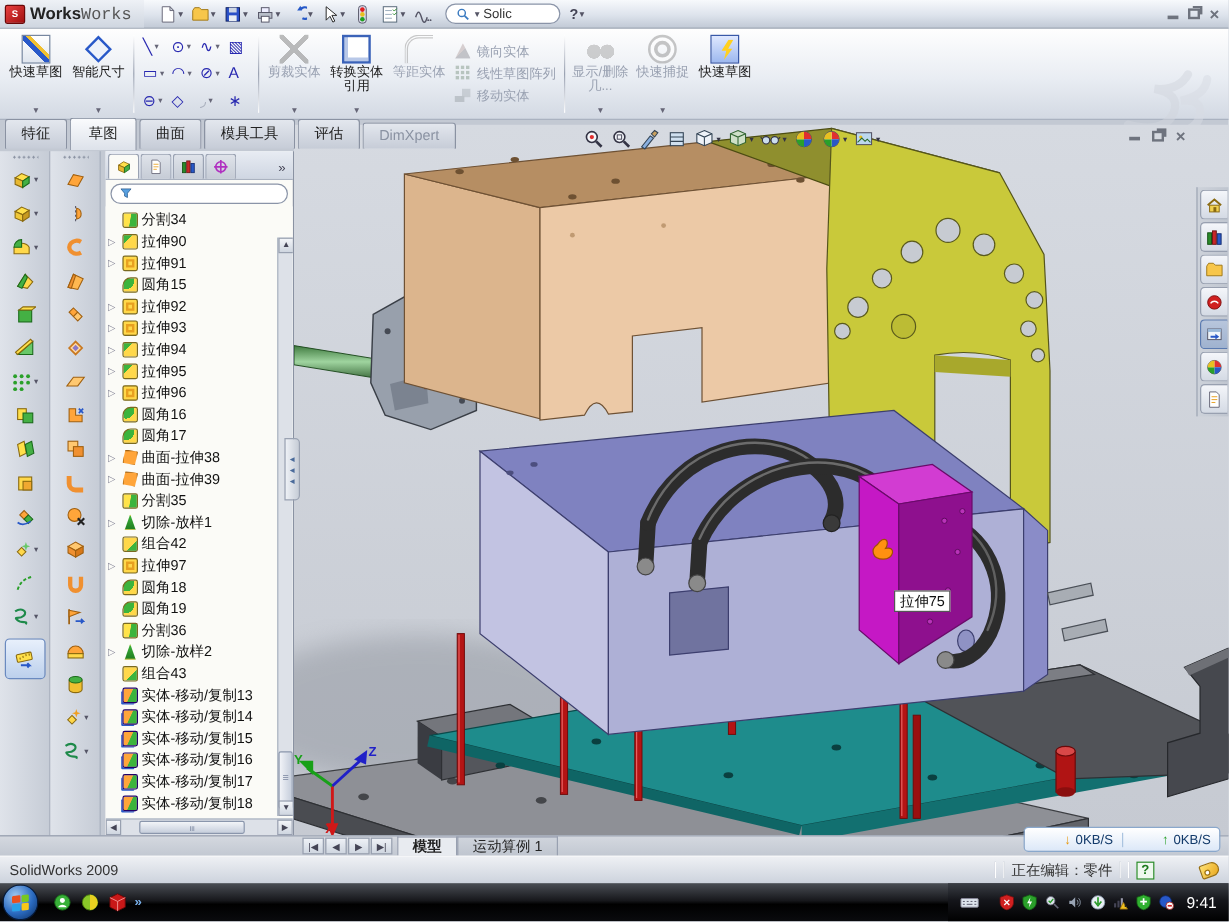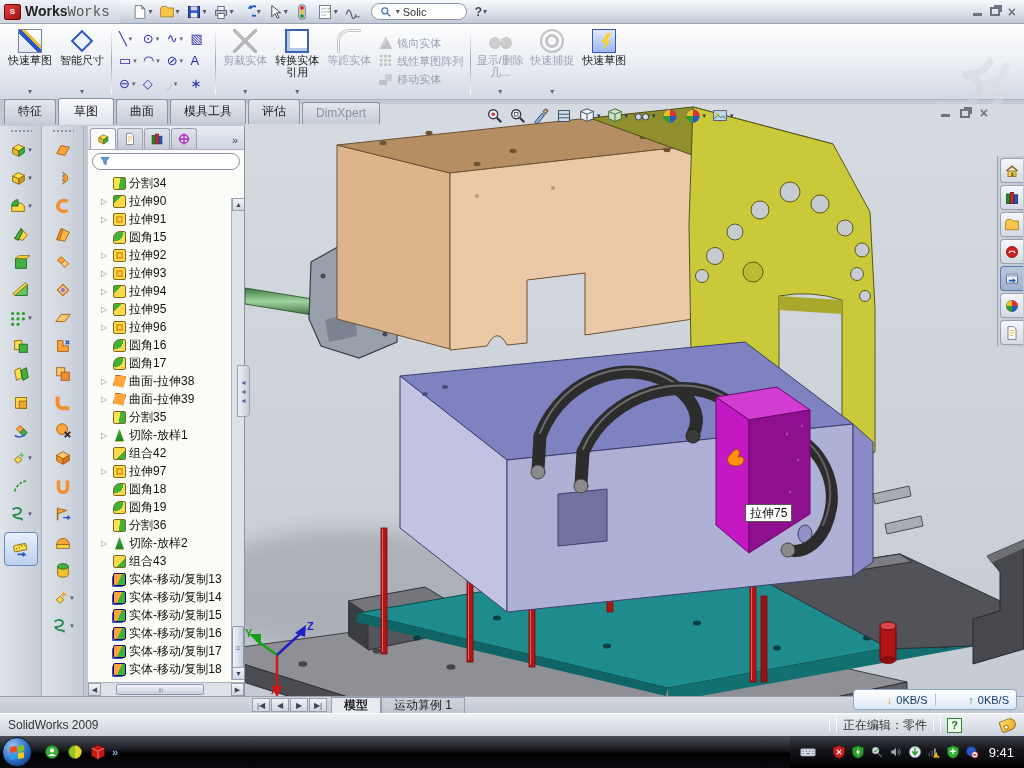--- a/index.html
+++ b/index.html
@@ -86,21 +86,21 @@
   
   #tree{left:88px;top:126px;width:157px;height:570px;background:#fbfbf7;border-right:1px solid #8a92a2;display:flex;flex-direction:column;}
   #tree-tabs{height:24px;background:linear-gradient(#e8ecf3,#cfd6e2);display:flex;align-items:flex-end;padding:1px 2px 0;gap:1px;border-bottom:1px solid #aab2c0;}
   .ttab{width:26px;height:21px;display:flex;align-items:center;justify-content:center;border:1px solid #9aa2b2;border-bottom:none;border-radius:3px 3px 0 0;background:linear-gradient(#dfe3ea,#c6ccd6);}
   .ttab.active{background:#fbfbf7;}
   .ttab-more{margin-left:auto;font-size:11px;color:#445;padding:0 4px 3px;}
   #filter-row{height:22px;display:flex;align-items:center;padding:2px 4px;}
   #filter-box{flex:1;height:17px;border:1px solid #8a94a8;border-radius:9px;background:#fff;display:flex;align-items:center;padding:0 6px;gap:4px;}
   #tree-body{flex:1;position:relative;overflow:hidden;background:repeating-linear-gradient(#fbfbf7 0 17px,#fbfbf7 17px 18px);}
   #tree-rows{position:absolute;left:0;top:2px;right:13px;}
-  .trow{height:18px;display:flex;align-items:center;gap:3px;padding-left:13px;white-space:nowrap;overflow:hidden;}
+  .trow{height:18px;display:flex;align-items:center;gap:3px;padding-left:2px;white-space:nowrap;overflow:hidden;}
   .trow .arr{width:9px;font-style:normal;font-size:8px;color:#889;visibility:hidden;flex:none;}
   .trow.expandable .arr{visibility:visible;}
   .ti{width:13px;height:13px;flex:none;border:1px solid #7a6a20;border-radius:2px;}
   .ti.split{background:linear-gradient(100deg,#ffe34a 0 48%,#3cb43c 52%);}
   .ti.exta{background:linear-gradient(135deg,#3cb43c 0 34%,#ffd84a 34%);}
   .ti.extb{background:#ffd84a;box-shadow:inset 0 0 0 2px #ffd84a,inset 0 0 0 4px #e8a020;}
   .ti.fillet{background:radial-gradient(circle 7px at 2px 2px,#3cb43c 97%,#ffd84a 97%);border-top-left-radius:7px;}
   .ti.surf{background:#ffa53a;border-color:#a06010;clip-path:polygon(20% 0,100% 15%,80% 100%,0 85%);}
   .ti.cutloft{background:linear-gradient(#3cb43c,#1e7a1e);clip-path:polygon(15% 100%,50% 0,85% 100%);border:none;box-shadow:0 0 0 1px #ffd84a inset;}
   .ti.combine{background:linear-gradient(315deg,#3cb43c 0 40%,#ffd84a 40%);}
@@ -119,21 +119,21 @@
   #viewport{left:245px;top:104px;width:779px;height:592px;background:linear-gradient(#d6dae1,#c6cad2);overflow:hidden;z-index:1;}
   #model-svg{position:absolute;left:0;top:0;}
   #headsup{position:absolute;left:240px;top:2px;display:flex;align-items:center;gap:3px;z-index:3;}
   .hico{display:flex;align-items:center;gap:1px;padding:1px;}
   .hico .hdd{font-style:normal;font-size:7px;color:#334;}
   .hico .hdd:empty{display:none;}
   #vp-winbtns{position:absolute;right:36px;top:4px;display:flex;gap:10px;align-items:center;z-index:3;}
   #taskpane{position:absolute;right:0;top:52px;width:27px;display:flex;flex-direction:column;gap:2px;z-index:3;border-left:1px solid #9aa2b2;padding:2px 1px 2px 2px;background:linear-gradient(90deg,#cdd2da,#bfc5cf);}
   .tpbtn{height:25px;border:1px solid #98a0b0;border-right:none;border-radius:4px 0 0 4px;background:linear-gradient(#f4f6fa,#d4dae4);display:flex;align-items:center;justify-content:center;}
   .tpbtn.pressed{background:linear-gradient(#b8c6dc,#9fb2cf);border-color:#5a7ab0;}
-  #tooltip{position:absolute;left:500px;top:400px;background:#ffffff;border:1px solid #555;font-size:12px;color:#111;padding:0 4px;line-height:16px;z-index:4;}
+  #tooltip{position:absolute;left:500px;top:388px;background:#ffffff;border:1px solid #555;font-size:12px;color:#111;padding:0 4px;line-height:16px;z-index:4;}
   #splitter{left:237px;top:365px;width:13px;height:52px;background:linear-gradient(90deg,#eef1f6,#c6ccd6);border:1px solid #9aa2b2;border-radius:0 4px 4px 0;z-index:5;display:flex;flex-direction:column;align-items:center;justify-content:center;gap:2px;}
   #splitter i{font-style:normal;font-size:8px;line-height:7px;color:#4a6a9a;}
 
   
   #netoverlay{left:853px;top:689px;width:164px;height:21px;background:linear-gradient(#ffffff,#dce8f8);border:1px solid #8aa8cc;border-radius:4px;display:flex;align-items:center;z-index:7;font-size:11px;color:#123a6a;}
   #netoverlay .half{flex:1;display:flex;align-items:center;justify-content:flex-end;gap:4px;padding:0 7px;}
   #netoverlay .half + .half{border-left:1px solid #aac4e0;}
   .arrdn{color:#e89a10;font-weight:bold;}
   .arrup{color:#28a028;font-weight:bold;}
 

